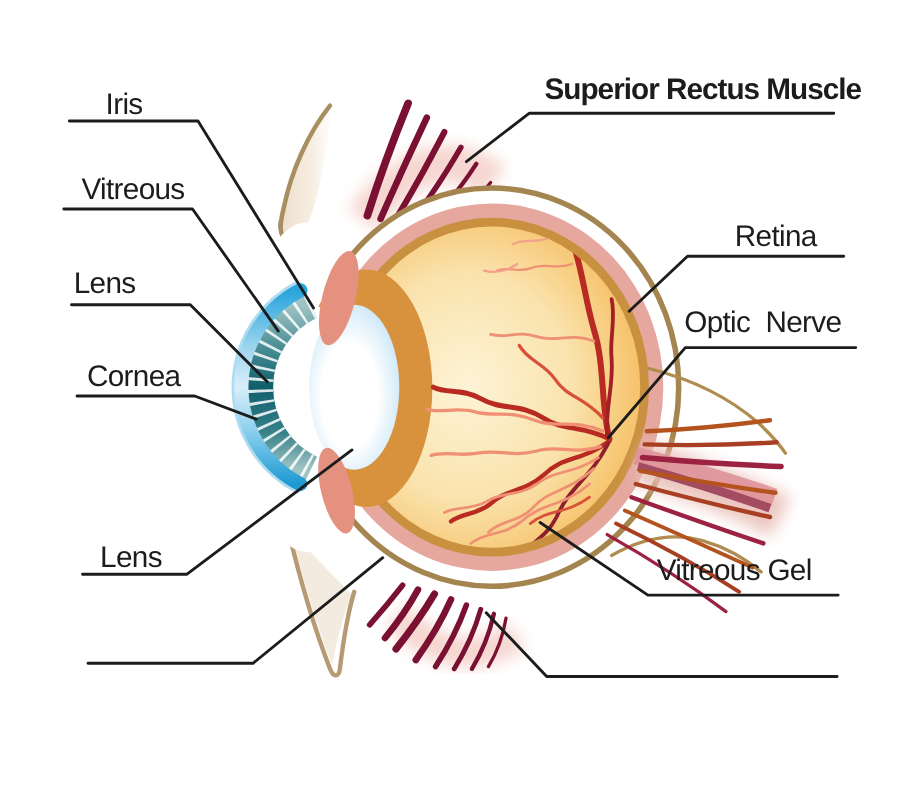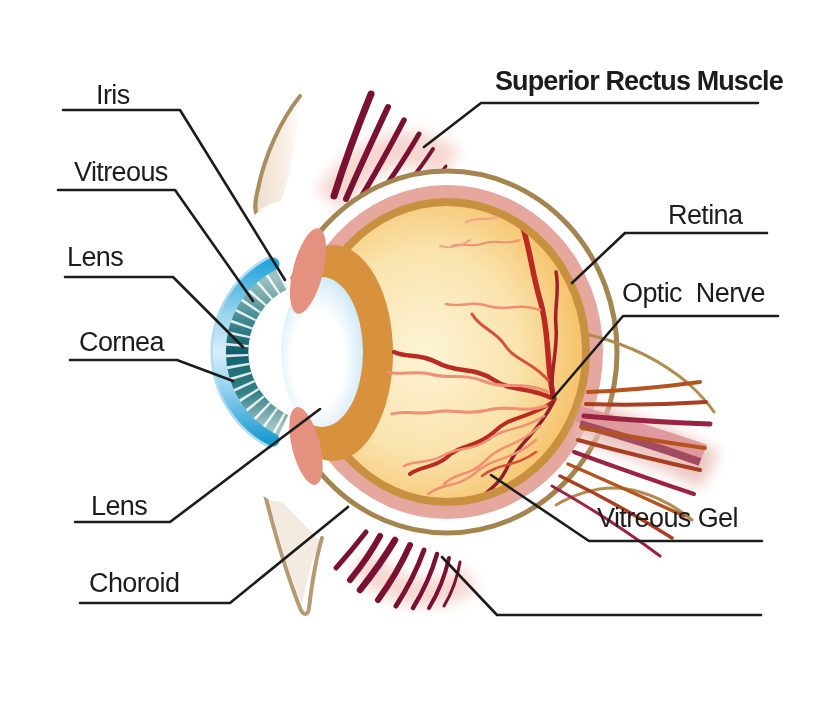--- a/index.html
+++ b/index.html
@@ -179,18 +179,17 @@
       <polyline points="491,475 589,541 762,541"></polyline>
       <polyline points="442,557 497,615 761,615"></polyline>
     </g>
   </svg>
 
   <div class="label" style="left:96px;top:81px">Iris</div>
   <div class="label" style="left:74px;top:158px">Vitreous</div>
   <div class="label" style="left:67px;top:243px">Lens</div>
   <div class="label" style="left:79px;top:328px">Cornea</div>
   <div class="label" style="left:91px;top:492px">Lens</div>
-  <div class="label" style="left:89px;top:569px">Choroid</div>
   <div class="label bold" style="left:495px;top:67px">Superior Rectus Muscle</div>
   <div class="label" style="left:668px;top:201px">Retina</div>
   <div class="label" style="left:622px;top:279px">Optic  Nerve</div>
   <div class="label" style="left:597px;top:504px">Vitreous Gel</div>
 </div>
 
 </body></html>

